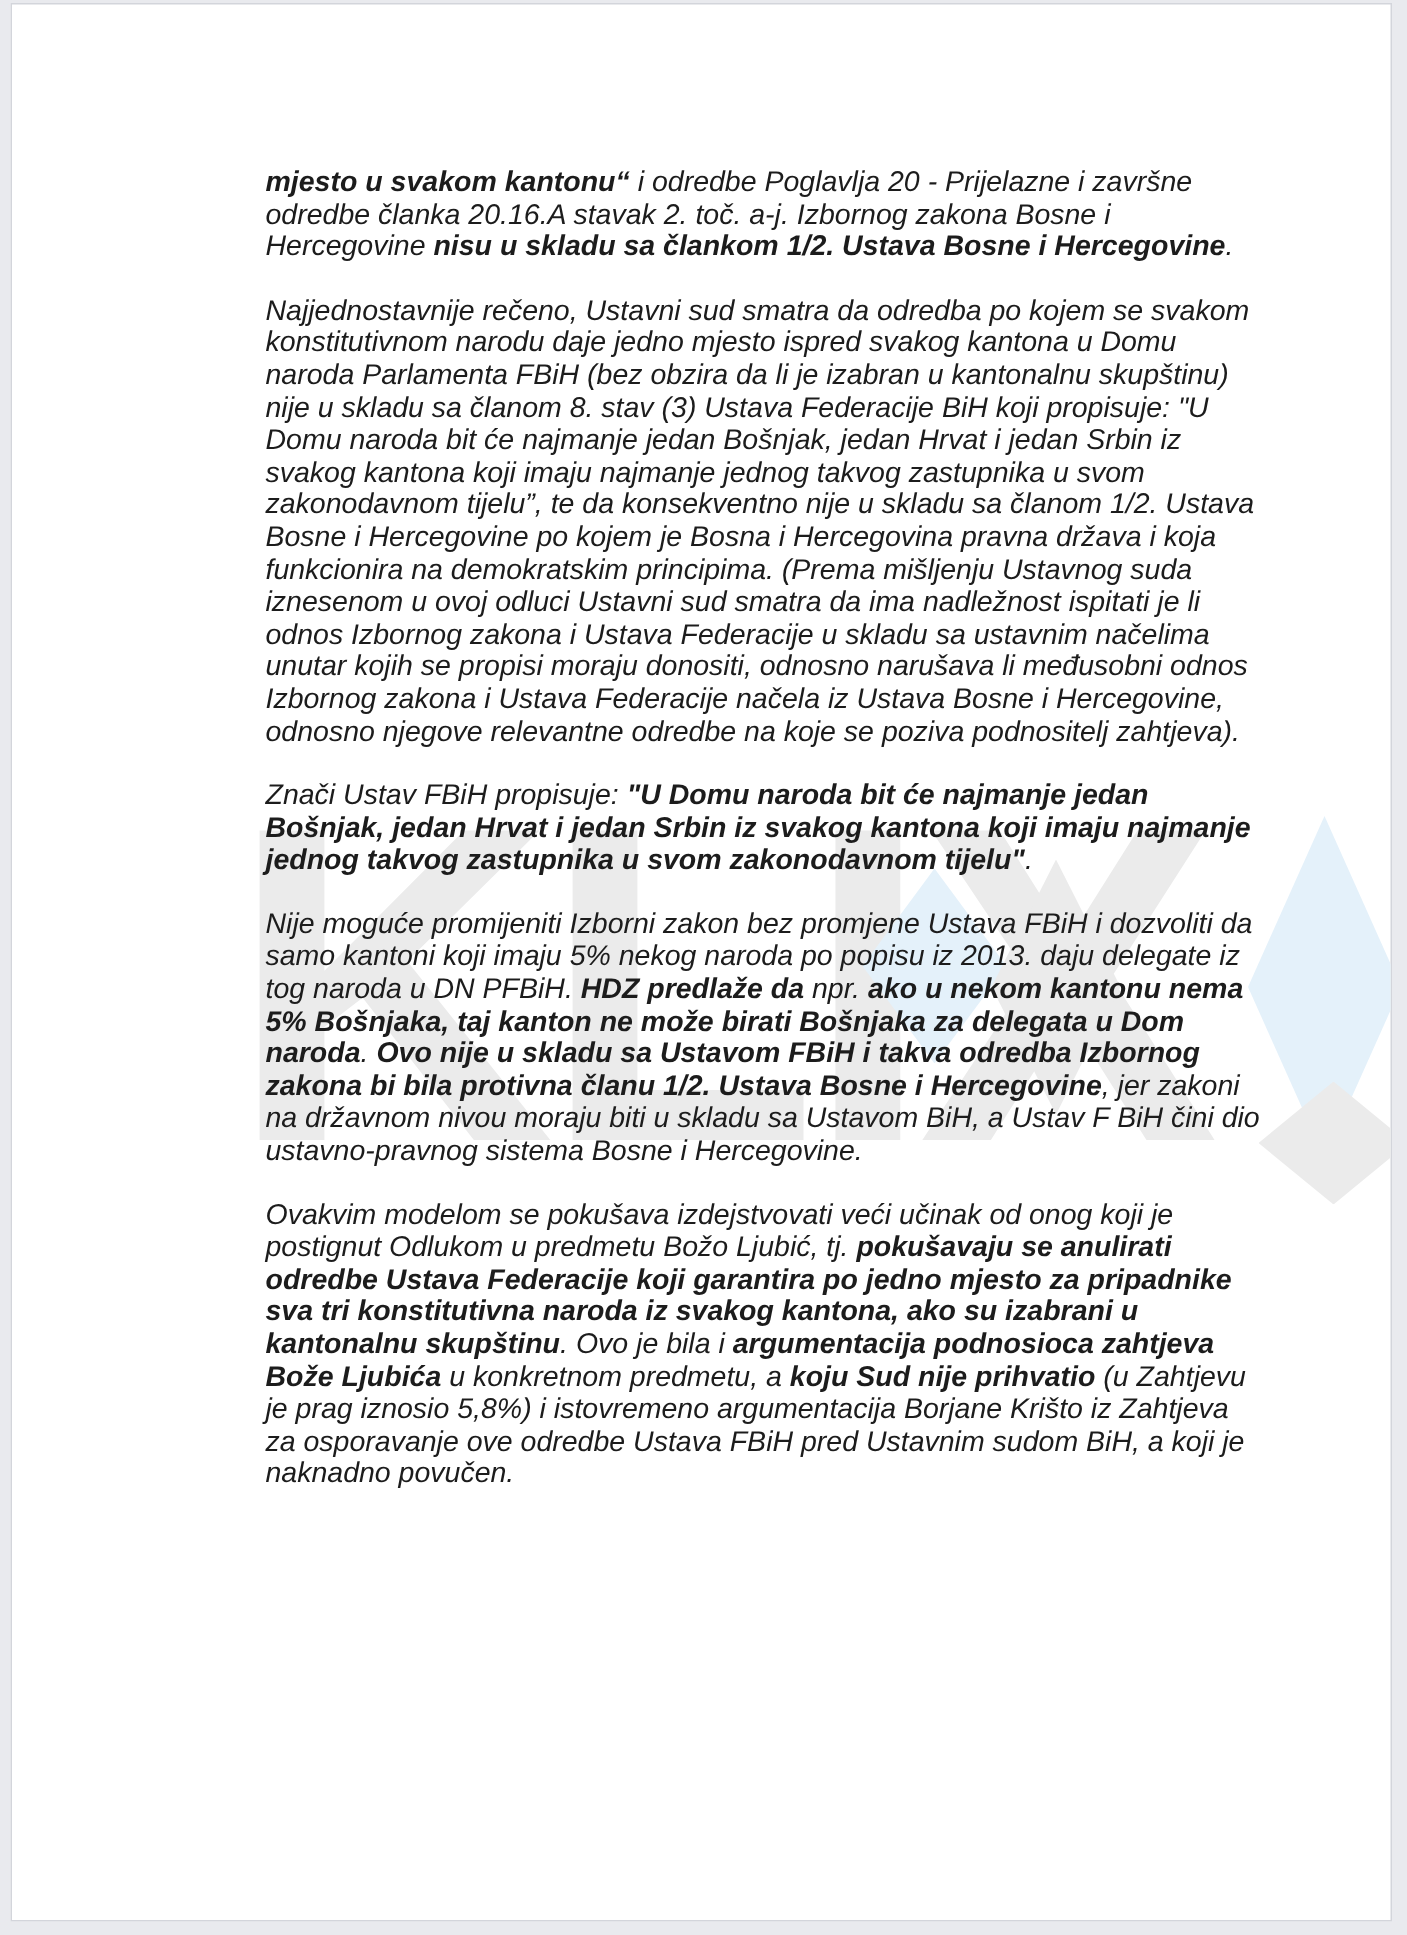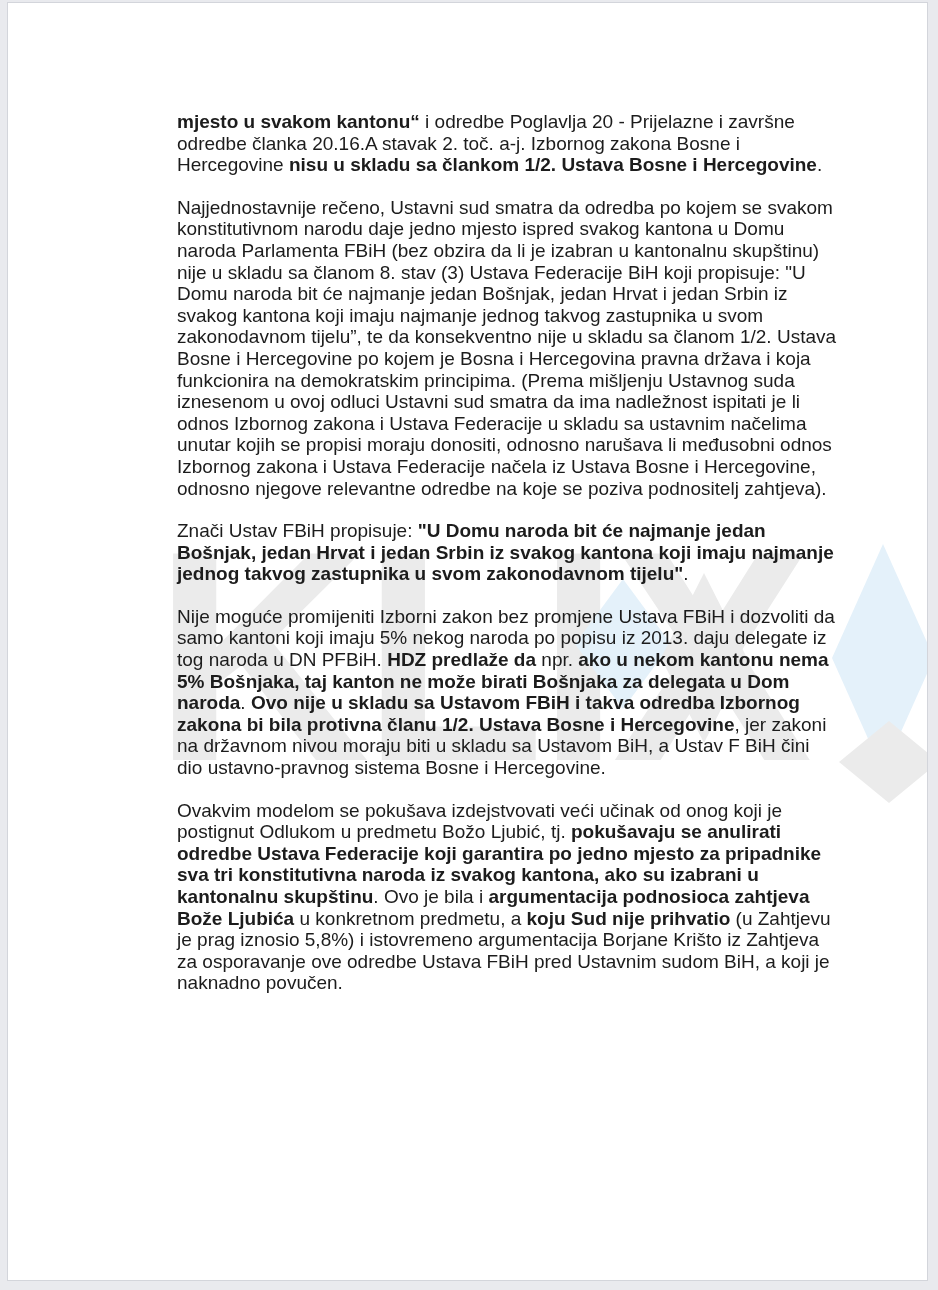--- a/index.html
+++ b/index.html
@@ -37,20 +37,21 @@
   .wm-diamond.gray{background:var(--wm-gray);}
   .wm-d1{left:567px;top:576px;width:96px;height:130px;}
   .wm-d2{left:653px;top:570px;width:86px;height:170px;}
   .wm-d3{left:824px;top:541px;width:102px;height:228px;}
   .wm-d4{left:831px;top:718px;width:100px;height:82px;}
   
   .doc-text{
     position:absolute;left:169px;top:108px;width:663px;
     font-size:19px;line-height:21.6px;color:var(--text-color);
     text-align:left;
+    font-style:italic;
   }
   .doc-text p{margin:0 0 21px 0;}
   .doc-text b{font-weight:bold;}
 </style>
 </head>
 <body>
 
 <div class="page">
 
   <div class="wm-layer">

